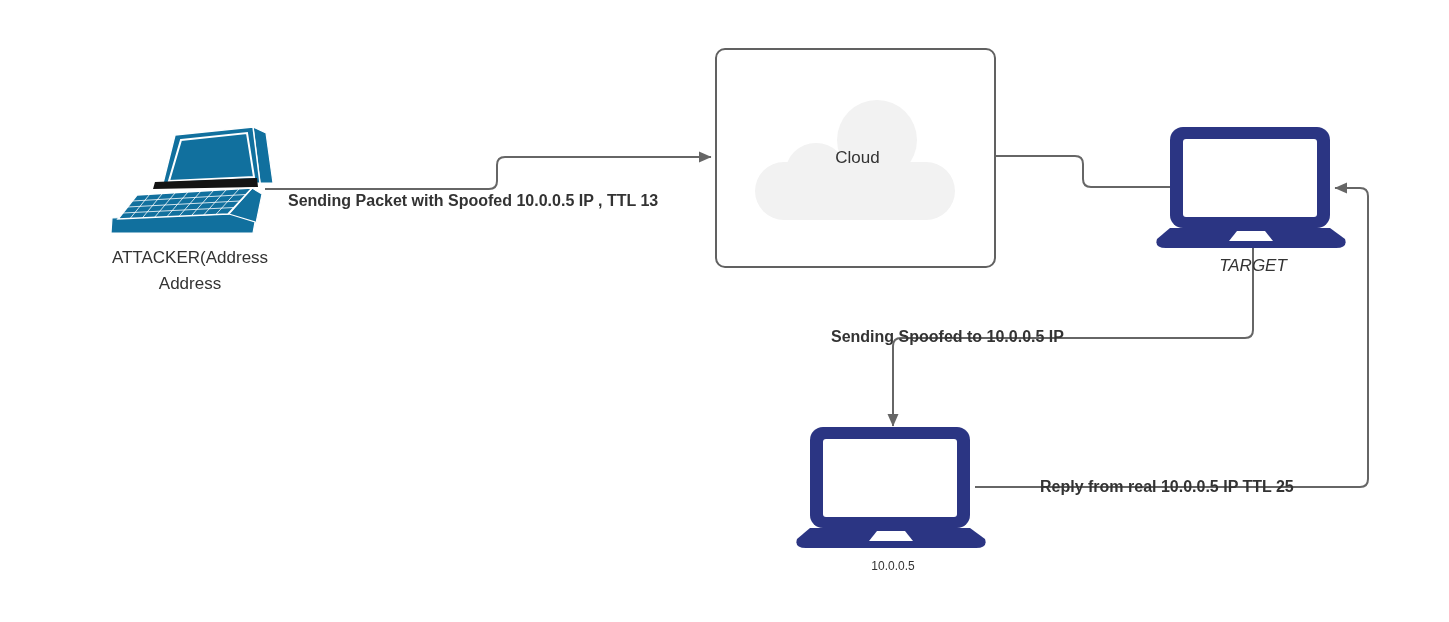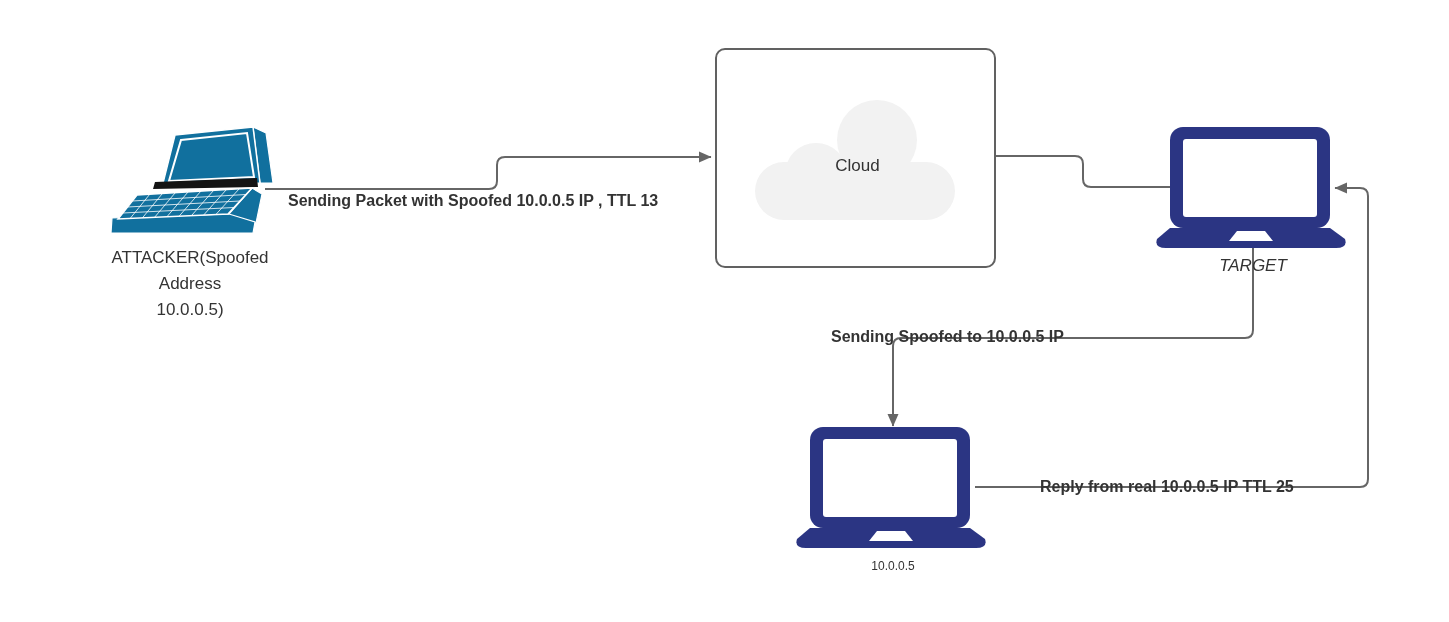--- a/index.html
+++ b/index.html
@@ -15,21 +15,21 @@
   html,body{width:1449px;height:622px;overflow:hidden;background:var(--canvas_bg);}
   body{font-family:"Liberation Sans", sans-serif;color:var(--label);position:relative;}
   .canvas{position:absolute;left:0;top:0;width:1449px;height:622px;background:var(--canvas_bg);}
   .edge-layer{position:absolute;left:0;top:0;width:1449px;height:622px;pointer-events:none;}
   .edge{fill:none;stroke:var(--connector);stroke-width:2;}
   .node{position:absolute;}
   .node-label{position:absolute;text-align:center;font-size:17px;color:var(--label);line-height:26px;}
   .edge-label{position:absolute;font-size:16px;font-weight:700;color:var(--label);line-height:18px;white-space:nowrap;}
   .cloud-box{position:absolute;left:715px;top:48px;width:281px;height:220px;border:2.5px solid var(--cloud_border);border-radius:10px;background:#fff;}
   .cloud-box svg{position:absolute;left:0;top:0;}
-  .cloud-text{position:absolute;left:0;top:106px;width:281px;text-align:center;font-size:17px;color:var(--label);}
+  .cloud-text{position:absolute;left:0;top:98px;width:281px;text-align:center;font-size:17px;color:var(--label);}
   .target-label{font-weight:400;font-style:italic;}
   .small-label{font-size:12px;line-height:18px;}
 </style>
 </head>
 <body>
 
 <div class="canvas">
 
   <svg class="edge-layer" width="1449" height="622" viewBox="0 0 1449 622">
     <defs>
@@ -50,23 +50,22 @@
       <polygon points="78,14 144,7 151,51 66,55" fill="none" stroke="#fff" stroke-width="2"></polygon>
       <polygon points="52,56 154,52 155,61 50,63" fill="#141414"></polygon>
       <polygon points="149,62 159,68 153,97 125,89" fill="var(--attacker_laptop)" stroke="#fff" stroke-width="1.2"></polygon>
       <polygon points="9,92 126,88 152,96 150,107 8,107" fill="var(--attacker_laptop)" stroke="#fff" stroke-width="1.2"></polygon>
       <polygon points="34,69 149,62 125,88 15,93" fill="var(--attacker_laptop)" stroke="#fff" stroke-width="1.5"></polygon>
       <path d="M29.3 75 L143 68.5 M24.5 81 L137 75 M19.8 87 L131 81.5" stroke="#fff" stroke-width="0.8" fill="none"></path>
       <path d="M46.8 68.2 L27.2 92.4 M59.5 67.4 L39.4 91.9 M72.3 66.7 L51.6 91.3 M85.1 65.9 L63.9 90.8 M97.9 65.1 L76.1 90.2 M110.7 64.3 L88.4 89.7 M123.4 63.6 L100.6 89.1 M136.2 62.8 L112.8 88.6" stroke="#fff" stroke-width="0.8" fill="none"></path>
     </svg>
   </div>
   <div class="node-label" style="left:90px;top:245px;width:200px;">
-    <div>ATTACKER(Spoofed</div>
+    <div>ATTACKER(Address</div>
     <div>Address</div>
-    <div>10.0.0.5)</div>
   </div>
 
   <div class="cloud-box">
     <svg width="276" height="215" viewBox="0 0 276 215">
       <circle cx="160" cy="90" r="40" fill="var(--cloud_fill)"></circle>
       <circle cx="99" cy="124" r="31" fill="var(--cloud_fill)"></circle>
       <rect x="38" y="112" width="200" height="58" rx="29" fill="var(--cloud_fill)"></rect>
     </svg>
     <div class="cloud-text">Cloud</div>
   </div>

